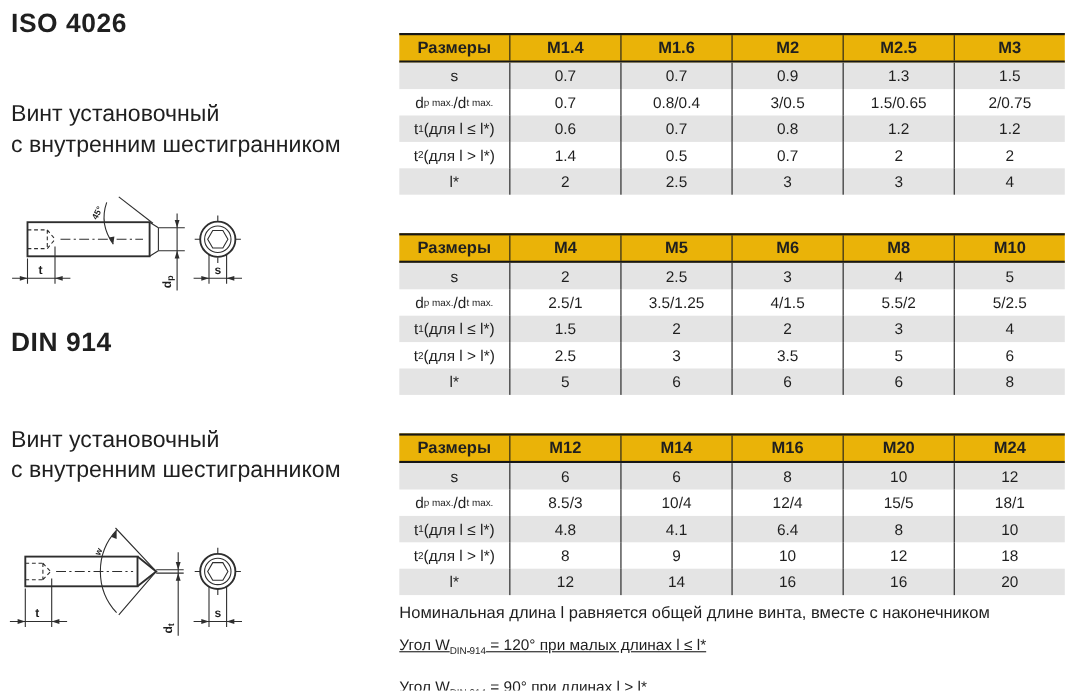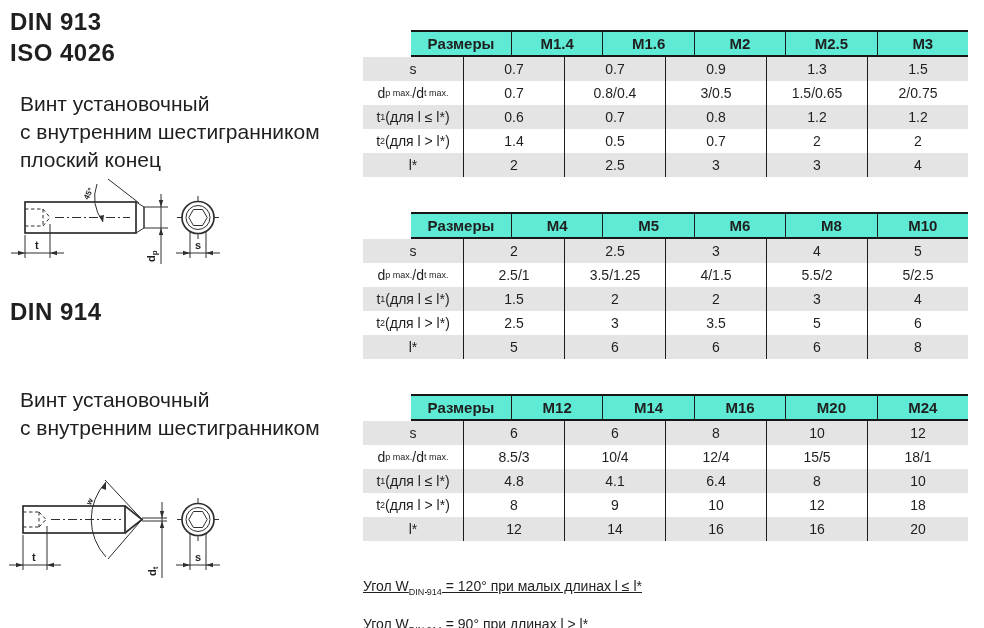--- a/index.html
+++ b/index.html
@@ -2,28 +2,28 @@
 <html><head>
 <meta charset="utf-8">
 <style>
   html,body { margin:0; padding:0; background:#ffffff; }
   .page {
     position:relative; width:984px; height:628px; background:#ffffff;
     font-family:"Liberation Sans", sans-serif; color:#1f1f1f; overflow:hidden;
   }
   
   .std-block { position:absolute; left:10px; font-weight:bold; font-size:24px; line-height:31px; letter-spacing:0.5px; }
-  .desc-block { position:absolute; left:20px; font-size:21px; line-height:28px; }
+  .desc-block { position:absolute; left:10px; font-size:21px; line-height:28px; }
   .drawing { position:absolute; left:5px; }
   
   .tables-area { position:absolute; left:363px; top:0; width:605px; height:628px; }
   .dim-table { position:absolute; left:0; width:605px; }
   .t-row { display:grid; grid-template-columns:100px repeat(5,1fr); }
   .t-row.header {
-    background:#5eead4; border-top:2px solid #161616; border-bottom:2px solid #161616;margin-left:48px;
+    background:#eab308; border-top:2px solid #161616; border-bottom:2px solid #161616;
   }
   .t-row.header .cell { height:23px; font-weight:bold; font-size:15px; }
   .t-row.data .cell { height:24px; font-size:14px; }
   .t-row.shaded { background:#e4e4e4; }
   .cell { display:flex; align-items:center; justify-content:center; border-left:1px solid #1c1c1c; }
   .cell:first-child { border-left:none; }
   .cell.label { font-size:13px; }
   .cell sub, .note sub { font-size:9px; line-height:0; }
   
   .note { position:absolute; left:0; font-size:15px; white-space:nowrap; }
@@ -36,27 +36,25 @@
   .arw { fill:#2e2e2e; stroke:none; }
   .dimtxt { font-family:"Liberation Sans", sans-serif; font-size:11px; font-weight:bold; fill:#1f1f1f; }
   .dimtxt-sm { font-family:"Liberation Sans", sans-serif; font-size:8px; font-weight:bold; fill:#1f1f1f; }
 </style>
 </head>
 <body>
 
 <div class="page">
 
   <div class="std-block" style="top:6px;">
-    <div>DIN 913</div>
     <div>ISO 4026</div>
   </div>
   <div class="desc-block" style="top:90px;">
     <div>Винт установочный</div>
     <div>с внутренним шестигранником</div>
-    <div>плоский конец</div>
   </div>
 
   <svg class="drawing" style="top:176px;" width="235" height="112" viewBox="0 0 235 112">
     <g>
       <rect class="lnb" x="20" y="26" width="111" height="31"></rect>
       <path class="ln" d="M131,26 L139,31 M139,31 L139,52 M131,57 L139,52 M139,31 L139,52"></path>
       <path class="ln dash" d="M20,33 H38 M20,50 H38 M38,33 L45,41.5 M38,50 L45,41.5 M38,33 V50"></path>
       <path class="ln cl" d="M50,41.5 H125"></path>
       <path class="ln" d="M134,27 L103,3"></path>
       <path class="ln" d="M92,8 Q85,28 98,46"></path>
@@ -289,17 +287,18 @@
         <div class="t-row data shaded">
           <div class="cell label">l*</div>
           <div class="cell">12</div>
           <div class="cell">14</div>
           <div class="cell">16</div>
           <div class="cell">16</div>
           <div class="cell">20</div>
         </div>
       </div>
 
+    <div class="note" style="top:549px;">Номинальная длина l равняется общей длине винта, вместе с наконечником</div>
     <div class="note small" style="top:578px;text-decoration:underline;">Угол W<sub>DIN 914</sub> = 120° при малых длинах l ≤ l*</div>
     <div class="note small" style="top:616px;">Угол W<sub>DIN 914</sub> = 90° при длинах l &gt; l*</div>
   </div>
 
 </div>
 
 </body></html>

